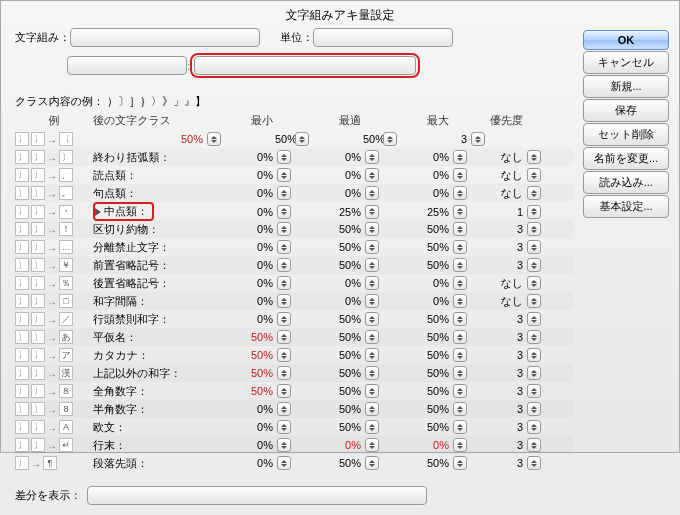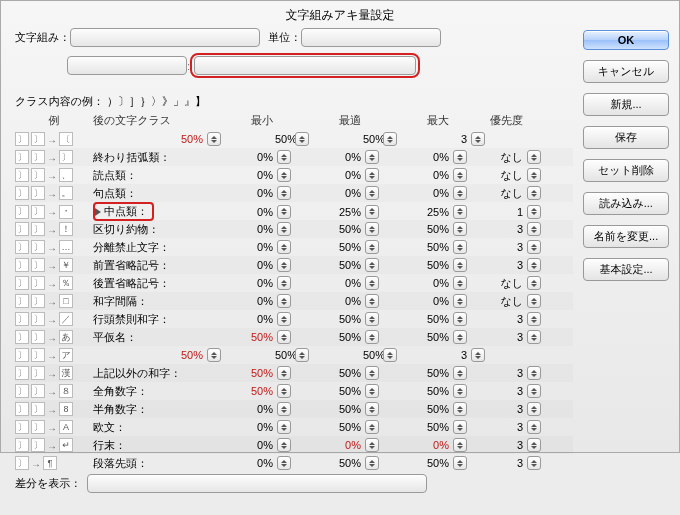--- a/index.html
+++ b/index.html
@@ -31,21 +31,21 @@
     gap: 10px;
   }
   .main {
     flex: 1;
     min-width: 0;
   }
   .side {
     width: 86px;
     display: flex;
     flex-direction: column;
-    gap: 10px;
+    gap: 1px;
     padding-top: 2px;
   }
   .mac-btn {
     background: linear-gradient(#fefefe, #e4e4e4);
     border: 1px solid #999;
     border-radius: 4px;
     padding: 3px 4px;
     font-size: 11px;
     text-align: center;
     box-shadow: 0 1px 0 #fff inset;
@@ -146,37 +146,37 @@
     margin-left: 2px;
   }
   .step:before, .step:after {
     content: ""; width:0; height:0;
     border-left: 3px solid transparent;
     border-right: 3px solid transparent;
   }
   .step:before { border-bottom: 3px solid #555; margin-bottom:1px;}
   .step:after  { border-top: 3px solid #555; }
   .example { margin: 16px 0 4px; }
-  .diff-row { display:flex; align-items:center; gap:6px; margin-top:2px; }
+  .diff-row { display:flex; align-items:center; gap:6px; margin-top:14px; }
 </style>
 </head>
 <body>
 
 <div class="dialog">
   <div class="title">文字組みアキ量設定</div>
   <div class="content">
     <div class="main">
 
       <div class="row">
         <span class="label">文字組み：</span>
         <span class="select" style="width:190px">
           <span>本文組</span>
           <span class="cap"></span>
         </span>
-        <span class="label" style="margin-left:8px">単位：</span>
+        <span class="label" style="margin-left:20px">単位：</span>
         <span class="select" style="width:140px">
           <span>%</span>
           <span class="cap"></span>
         </span>
       </div>
 
       <div class="row">
         <span style="width:52px"></span>
         <span class="select" style="width:120px">
           <span>前の文字クラス</span>
@@ -438,20 +438,23 @@
               <span class="val">3</span>
               <span class="step"></span>
             </div>
             <div class="trow">
               <span class="icons">
                 <span class="glyph">〕</span>
                 <span class="glyph">〕</span>
                 <span class="arrow">→</span>
                 <span class="glyph">ア</span>
               </span>
+              <span class="name-cell">
+                <span>カタカナ：</span>
+              </span>
               <span class="val red">50%</span>
               <span class="step"></span>
               <span class="val">50%</span>
               <span class="step"></span>
               <span class="val">50%</span>
               <span class="step"></span>
               <span class="val">3</span>
               <span class="step"></span>
             </div>
             <div class="trow">
@@ -577,18 +580,18 @@
         </span>
       </div>
     </div>
 
     <div class="side">
       <div class="mac-btn primary">OK</div>
       <div class="mac-btn">キャンセル</div>
       <div class="mac-btn">新規...</div>
       <div class="mac-btn">保存</div>
       <div class="mac-btn">セット削除</div>
+      <div class="mac-btn">名前を変更...</div>
       <div class="mac-btn">読み込み...</div>
-      <div class="mac-btn">名前を変更...</div>
       <div class="mac-btn">基本設定...</div>
     </div>
   </div>
 </div>
 
 </body></html>

